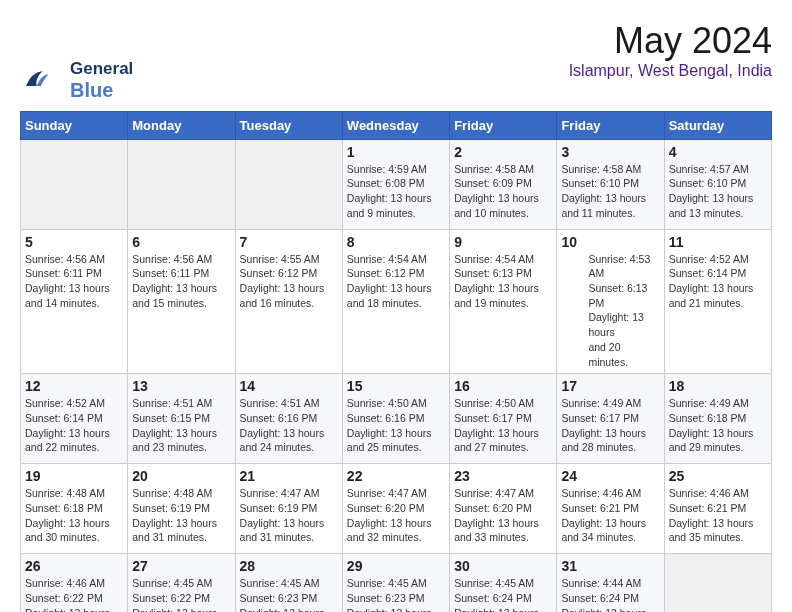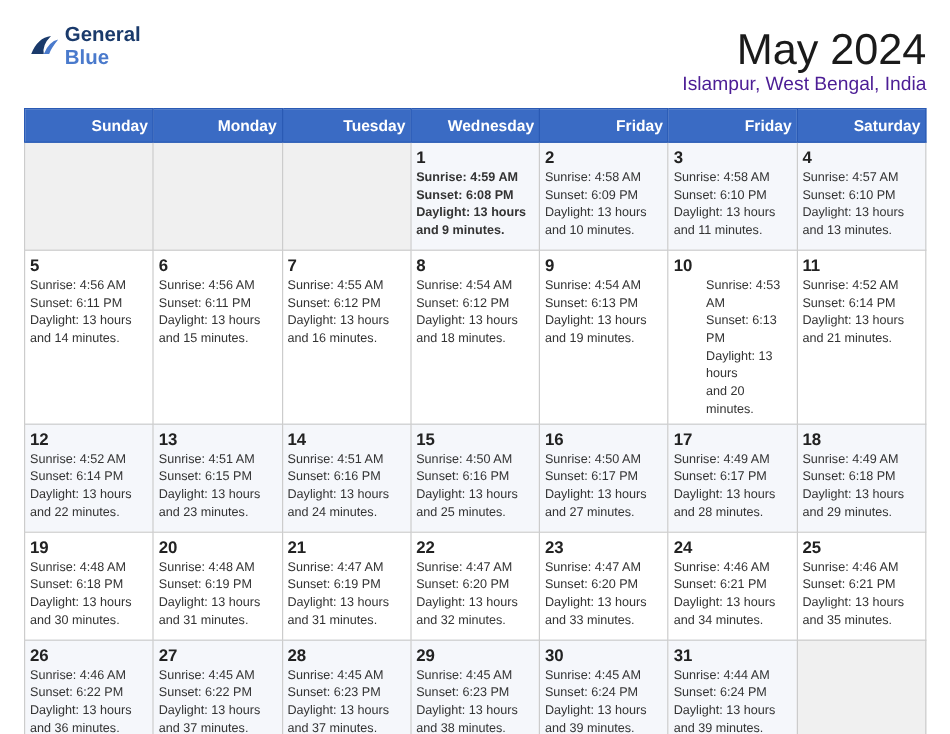--- a/index.html
+++ b/index.html
@@ -12,21 +12,22 @@
     }
     .header {
       display: flex;
       justify-content: space-between;
       align-items: flex-start;
       margin-bottom: 10px;
     }
     .logo {
       display: flex;
       align-items: center;
-      gap: 4px;
+      gap: 20px;
+      margin-top: 40px;
     }
     .logo-bird {
       width: 30px;
       height: 30px;
     }
     .title-block {
       text-align: right;
     }
     .month-title {
       font-size: 36px;
@@ -39,21 +40,21 @@
     }
     table {
       width: 100%;
       border-collapse: collapse;
       font-size: 11px;
     }
     thead th {
       background: #3a6bc4;
       color: #fff;
       padding: 6px 4px;
-      text-align: right;
+      text-align: left;
       font-size: 13px;
       border: 1px solid #2a5ab4;
     }
     tbody td {
       border: 1px solid #ccc;
       vertical-align: top;
       padding: 4px;
       height: 90px;
       width: calc(100% / 7);
       background: #fff;
@@ -81,21 +82,21 @@
 <body>
 
 <div class="header">
   <div class="logo">
     <svg class="logo-bird" viewBox="0 0 40 40">
       <path d="M8 28 Q15 10 30 8 Q20 18 22 28 Z" fill="#1a3a6b"></path>
       <path d="M22 28 Q28 14 38 12 Q30 22 28 28 Z" fill="#4a7acc"></path>
     </svg>
     <div>
       <div style="font-size:17px;font-weight:bold;color:#1a3a6b;line-height:1.1">General</div>
-      <div style="font-size:17px;font-weight:bold;color:#4a7acc;line-height:1.1">Blue</div>
+      <div style="font-size:20px;font-weight:bold;color:#4a7acc;line-height:1.1">Blue</div>
     </div>
   </div>
   <div class="title-block">
     <div class="month-title">May 2024</div>
     <div class="location">Islampur, West Bengal, India</div>
   </div>
 </div>
 
 <table>
   <thead>
@@ -109,21 +110,21 @@
         <th>Saturday</th>
       </tr>
   </thead>
   <tbody id="calendar-body">
   <tr>
         <td class="empty-cell"></td>
         <td class="empty-cell"></td>
         <td class="empty-cell"></td>
         <td>
           <span class="day-num">1</span>
-          <div class="day-info" style="white-space: pre-line; font-weight: bold;">Sunrise: 4:59 AM
+          <div class="day-info" style="white-space: pre-line;">Sunrise: 4:59 AM
 Sunset: 6:08 PM
 Daylight: 13 hours
 and 9 minutes.</div>
         </td>
         <td>
           <span class="day-num">2</span>
           <div class="day-info" style="white-space: pre-line;">Sunrise: 4:58 AM
 Sunset: 6:09 PM
 Daylight: 13 hours
 and 10 minutes.</div>

